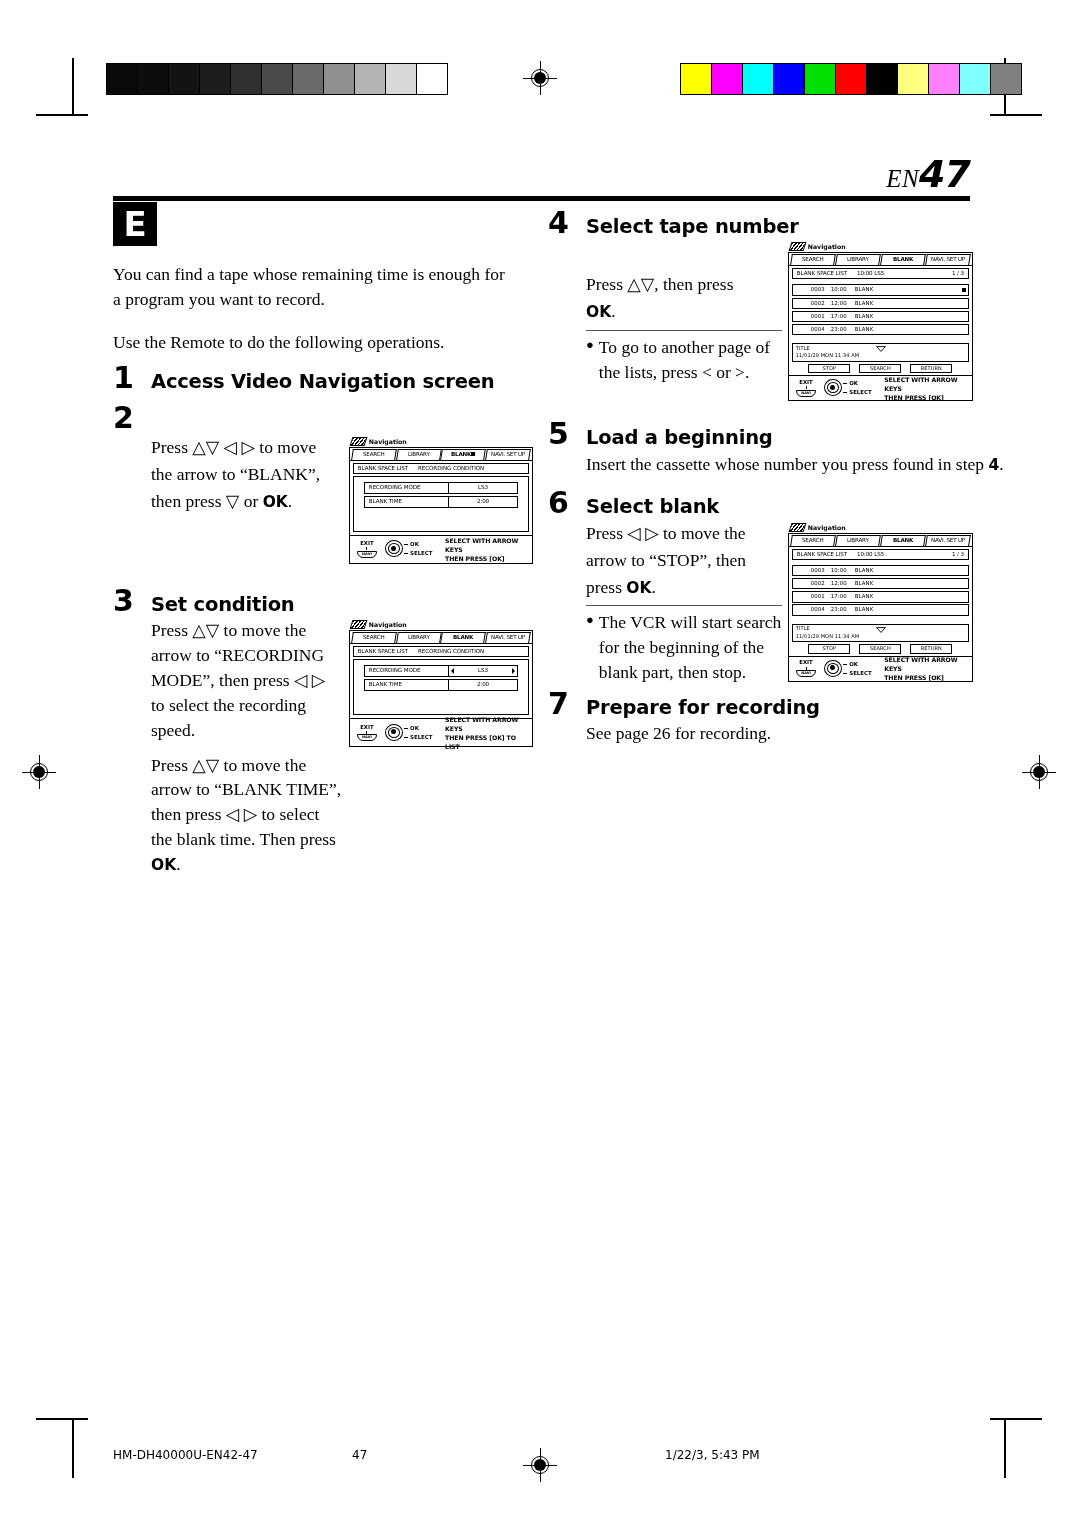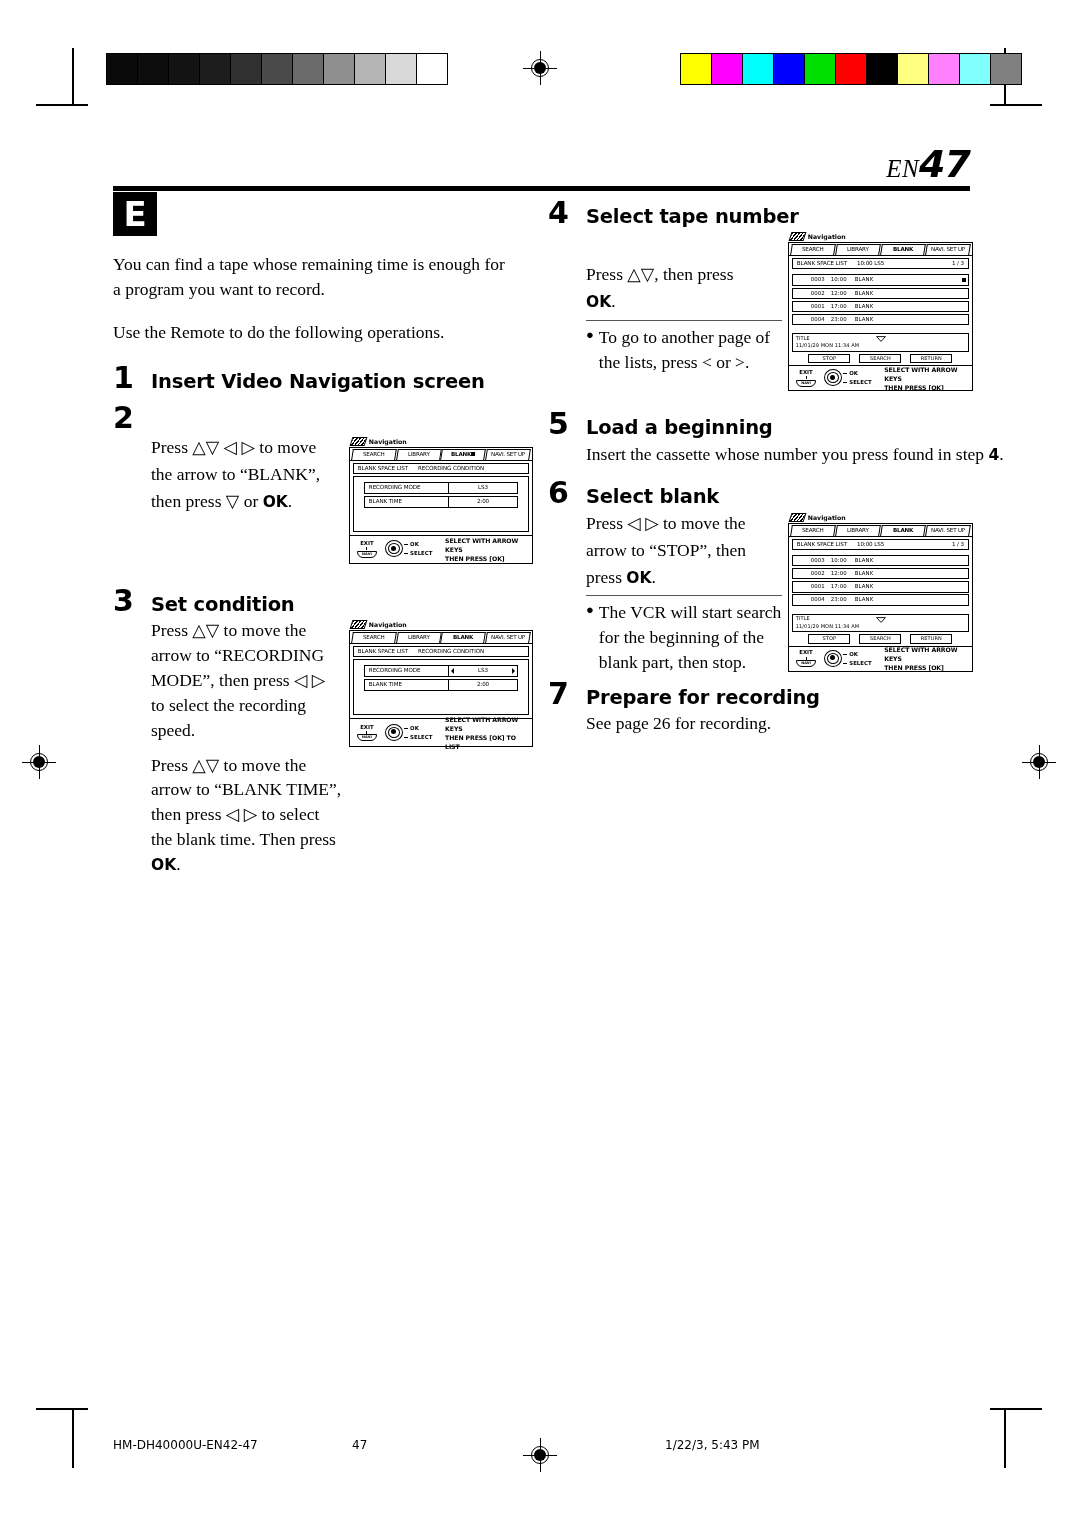--- a/index.html
+++ b/index.html
@@ -10,21 +10,21 @@
   body {
     width: 1080px;
     height: 1528px;
     position: relative;
     font-family: "Liberation Serif", serif;
     color: #000;
     overflow: hidden;
   }
   .page {
     position: absolute;
-    left: 0; top: 0;
+    left: 0; top: 10px;
     width: 1080px;
     height: 1212px;
   }
 
   
   .crop-line {
     position: absolute;
     background: #000;
   }
   .reg-mark {
@@ -524,26 +524,26 @@
   </div>
   <div class="header-rule"></div>
 
   <div class="col-left">
 
     <div class="sec-title">
       <div class="e-box">E</div>
     </div>
 
     <p class="body-text" style="width:400px;">You can find a tape whose remaining time is enough for a program you want to record.</p>
-    <p class="body-text" style="width:400px; margin-bottom:18px;">Use the Remote to do the following operations.</p>
+    <p class="body-text" style="width:400px; margin-bottom:8px;">Use the Remote to do the following operations.</p>
 
     <div class="step">
       <div class="step-head">
         <div class="step-num">1</div>
-        <div class="step-title">Insert Video Navigation screen</div>
+        <div class="step-title">Access Video Navigation screen</div>
       </div>
     </div>
 
     <div class="step" style="margin-top:10px;">
       <div class="step-head">
         <div class="step-num">2</div>
       </div>
       <div class="row">
         <div class="step-body narrow">
           <p>Press △▽ ◁ ▷ to move</p>

